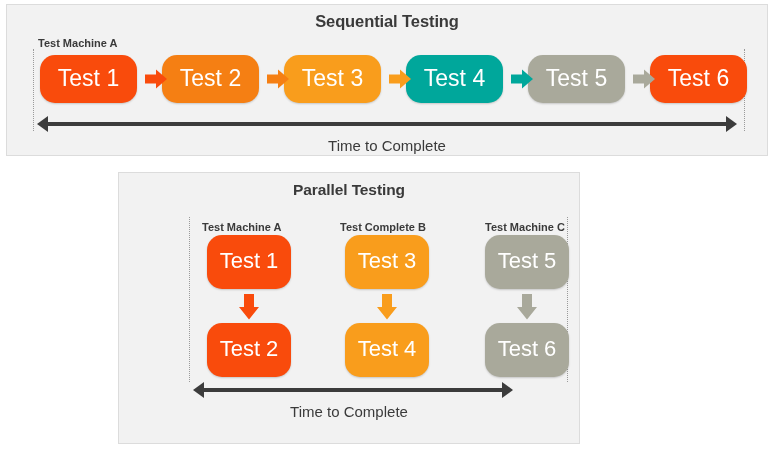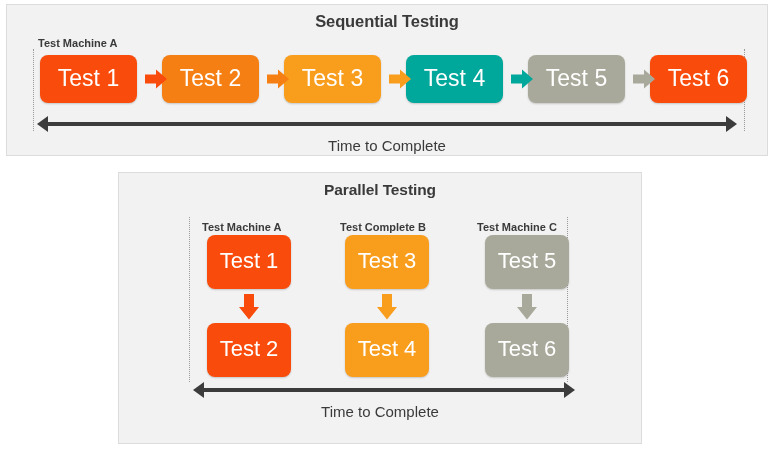--- a/index.html
+++ b/index.html
@@ -24,21 +24,21 @@
   }
   #panel-sequential {
     left: 6px;
     top: 4px;
     width: 762px;
     height: 152px;
   }
   #panel-parallel {
     left: 118px;
     top: 172px;
-    width: 524px;
+    width: 462px;
     height: 272px;
   }
 
   .panel-title {
     position: absolute;
     left: 0;
     right: 0;
     text-align: center;
     font-weight: bold;
     color: #3a3a3a;
@@ -52,21 +52,21 @@
     position: absolute;
     font-size: 11px;
     font-weight: bold;
     color: #3a3a3a;
     white-space: nowrap;
   }
 
   
   .test-box {
     position: absolute;
-    border-radius: 8px;
+    border-radius: 15px;
     color: #ffffff;
     display: flex;
     align-items: center;
     justify-content: center;
     box-sizing: border-box;
     box-shadow: 0 1px 2px rgba(0,0,0,0.18);
     line-height: 1;
   }
   .seq-box {
     width: 97px;
@@ -225,21 +225,21 @@
   </div>
   <div class="block-arrow-down" style="left:257px; top:121px;">
     <svg viewBox="0 0 22 26" width="22" height="26" preserveAspectRatio="none">
       <polygon points="6,0 16,0 16,13 21,13 11,25.5 1,13 6,13" fill="#f99d1c"></polygon>
     </svg>
   </div>
   <div class="test-box par-box" style="left: 226px; top: 150px; background: rgb(249, 157, 28);">
     <span>Test 4</span>
   </div>
 
-  <div class="machine-label" style="left:358px; top:48px;">Test Machine C</div>
+  <div class="machine-label" style="left:366px; top:48px;">Test Machine C</div>
   <div class="test-box par-box" style="left: 366px; top: 62px; background: rgb(169, 169, 155);">
     <span>Test 5</span>
   </div>
   <div class="block-arrow-down" style="left:397px; top:121px;">
     <svg viewBox="0 0 22 26" width="22" height="26" preserveAspectRatio="none">
       <polygon points="6,0 16,0 16,13 21,13 11,25.5 1,13 6,13" fill="#a9a99b"></polygon>
     </svg>
   </div>
   <div class="test-box par-box" style="left: 366px; top: 150px; background: rgb(169, 169, 155);">
     <span>Test 6</span>

